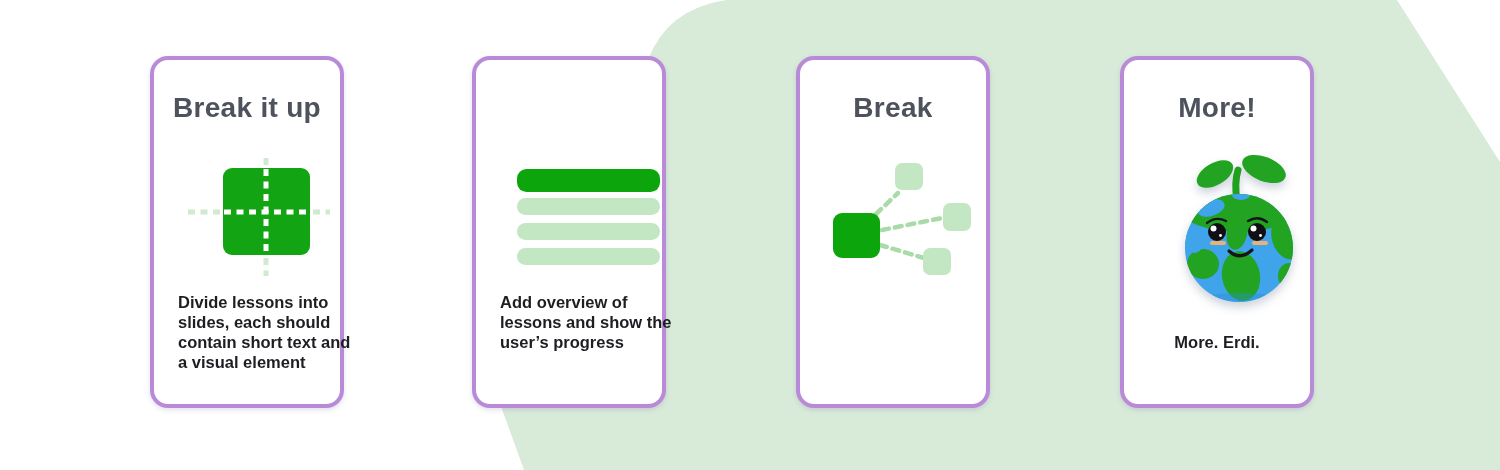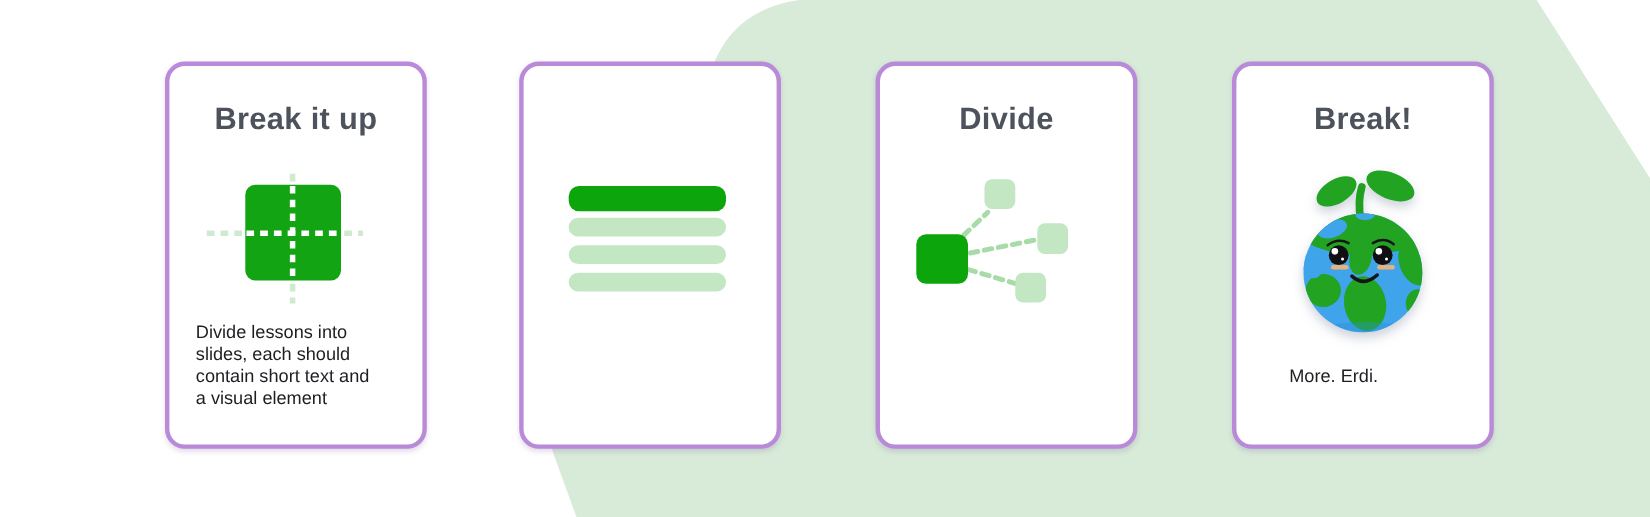--- a/index.html
+++ b/index.html
@@ -7,21 +7,21 @@
     position:relative;
     width:1500px; height:470px;
     background:#ffffff;
     overflow:hidden;
     font-family:"Liberation Sans", sans-serif;
   }
   .bg-shape-svg { position:absolute; left:0; top:0; z-index:0; }
   .card {
     position:absolute;
     top:56px;
-    width:238px; height:352px;
+    width:194px; height:352px;
     box-sizing:border-box;
     background:#ffffff;
     border:4px solid #b88ad8;
     border-radius:18px;
     z-index:1;
     box-shadow:0 2px 5px rgba(110,70,150,0.18);
   }
   .card-1 { left:150px; }
   .card-2 { left:472px; }
   .card-3 { left:796px; }
@@ -42,29 +42,28 @@
     width:238px; height:352px;
     pointer-events:none;
   }
   .erdi-icon { filter:drop-shadow(0 5px 5px rgba(50,70,110,0.25)); }
   .card-body {
     position:absolute;
     left:24px; top:232px;
     width:192px;
     font-size:16.5px;
     line-height:20px;
-    font-weight:400;
+    font-weight:700;
     color:#1d1e22;
     white-space:pre-line;
   }
   .card-body.centered {
     left:0; top:272px;
     width:100%;
-    text-align:left;
-    padding-left:48px;
+    text-align:center;
   }
 </style>
 </head>
 <body>
 
 <div class="stage">
 
   <svg class="bg-shape-svg" width="1500" height="470" viewBox="0 0 1500 470" aria-hidden="true">
     <path d="M 726 0 L 1397 0 L 1500 162 L 1500 470 L 524 470 L 503 412 Q 496 393 505 372 L 648 60 Q 667 9 726 0 Z" fill="#d8ebd9"></path>
   </svg>
@@ -84,33 +83,36 @@
 a visual element</div>
   </div>
 
   <div class="card card-2">
     <svg class="card-icon" viewBox="0 0 238 352" aria-hidden="true">
       <rect x="45" y="113" width="143" height="23" rx="9.5" fill="#0ca50c"></rect>
       <rect x="45" y="142" width="143" height="17" rx="8.5" fill="#c3e6c3"></rect>
       <rect x="45" y="167" width="143" height="17" rx="8.5" fill="#c3e6c3"></rect>
       <rect x="45" y="192" width="143" height="17" rx="8.5" fill="#c3e6c3"></rect>
     </svg>
+    <div class="card-body">Add overview of
+lessons and show the
+user’s progress</div>
   </div>
 
   <div class="card card-3">
     <svg class="card-icon" viewBox="0 0 238 352" aria-hidden="true">
       <line x1="80" y1="158" x2="102" y2="137" stroke="#a8dba8" stroke-width="4.5" stroke-dasharray="7 6" stroke-linecap="round"></line>
       <line x1="86" y1="174" x2="146" y2="162" stroke="#a8dba8" stroke-width="4.5" stroke-dasharray="7 6" stroke-linecap="round"></line>
       <line x1="84" y1="189" x2="128" y2="202" stroke="#a8dba8" stroke-width="4.5" stroke-dasharray="7 6" stroke-linecap="round"></line>
       <rect x="37" y="157" width="47" height="45" rx="9" fill="#0ca50c"></rect>
       <rect x="99" y="107" width="28" height="27" rx="7" fill="#c3e6c3"></rect>
       <rect x="147" y="147" width="28" height="28" rx="7" fill="#c3e6c3"></rect>
       <rect x="127" y="192" width="28" height="27" rx="7" fill="#c3e6c3"></rect>
     </svg>
-    <div class="card-title">Divide</div>
+    <div class="card-title">Break</div>
   </div>
 
   <div class="card card-4">
     <svg class="card-icon erdi-icon" viewBox="0 0 238 352" aria-hidden="true">
       <defs>
         <clipPath id="globeClip">
             <circle cx="0" cy="0" r="54"></circle>
           </clipPath>
       </defs>
       <g transform="translate(119,192)">
@@ -141,17 +143,17 @@
           <circle cx="-25.5" cy="-19.5" r="3" fill="#ffffff"></circle>
           <circle cx="-18.5" cy="-12.5" r="1.4" fill="#ffffff"></circle>
           <circle cx="14.5" cy="-19.5" r="3" fill="#ffffff"></circle>
           <circle cx="21.5" cy="-12.5" r="1.4" fill="#ffffff"></circle>
           <rect x="-29" y="-7" width="16" height="4" rx="2" fill="#e9b27c"></rect>
           <rect x="13" y="-7" width="16" height="4" rx="2" fill="#e9b27c"></rect>
           <path d="M -10 3 Q 1 13 13 2" stroke="#15151a" stroke-width="3.2" fill="none" stroke-linecap="round"></path>
         </g>
       </g>
     </svg>
-    <div class="card-title">Break!</div>
+    <div class="card-title">More!</div>
     <div class="card-body centered">More. Erdi.</div>
   </div>
 
 </div>
 
 </body></html>

